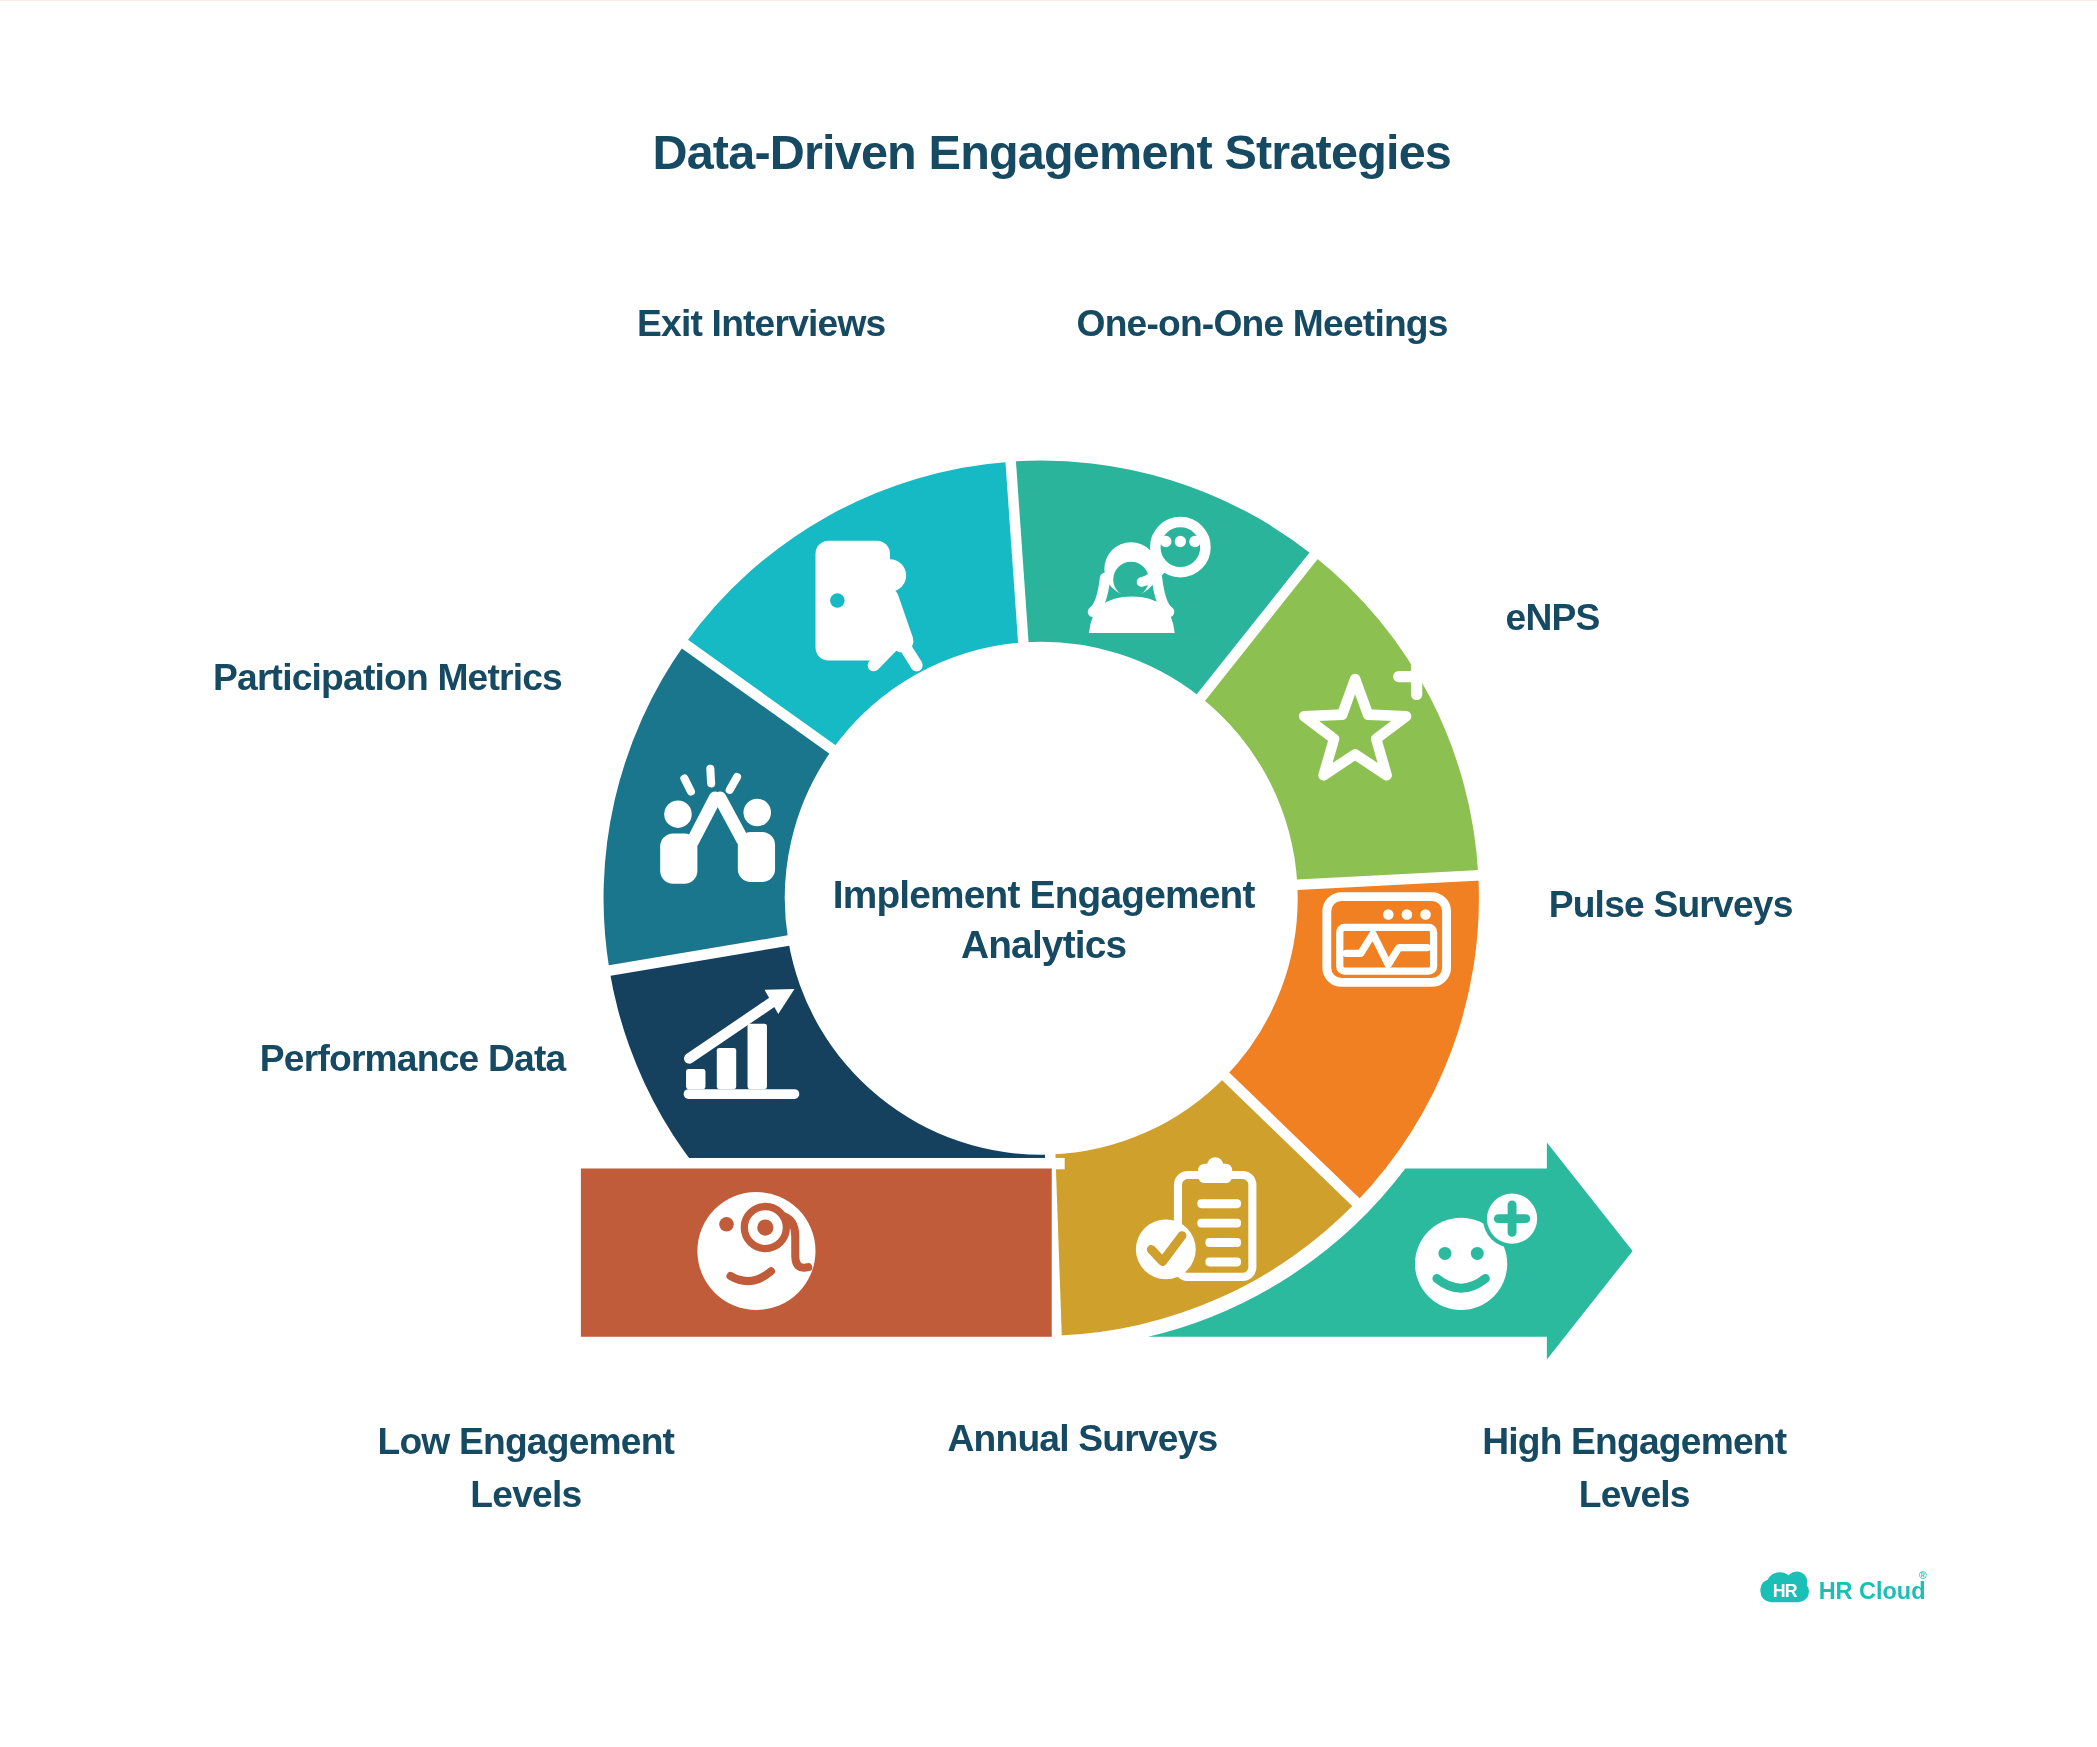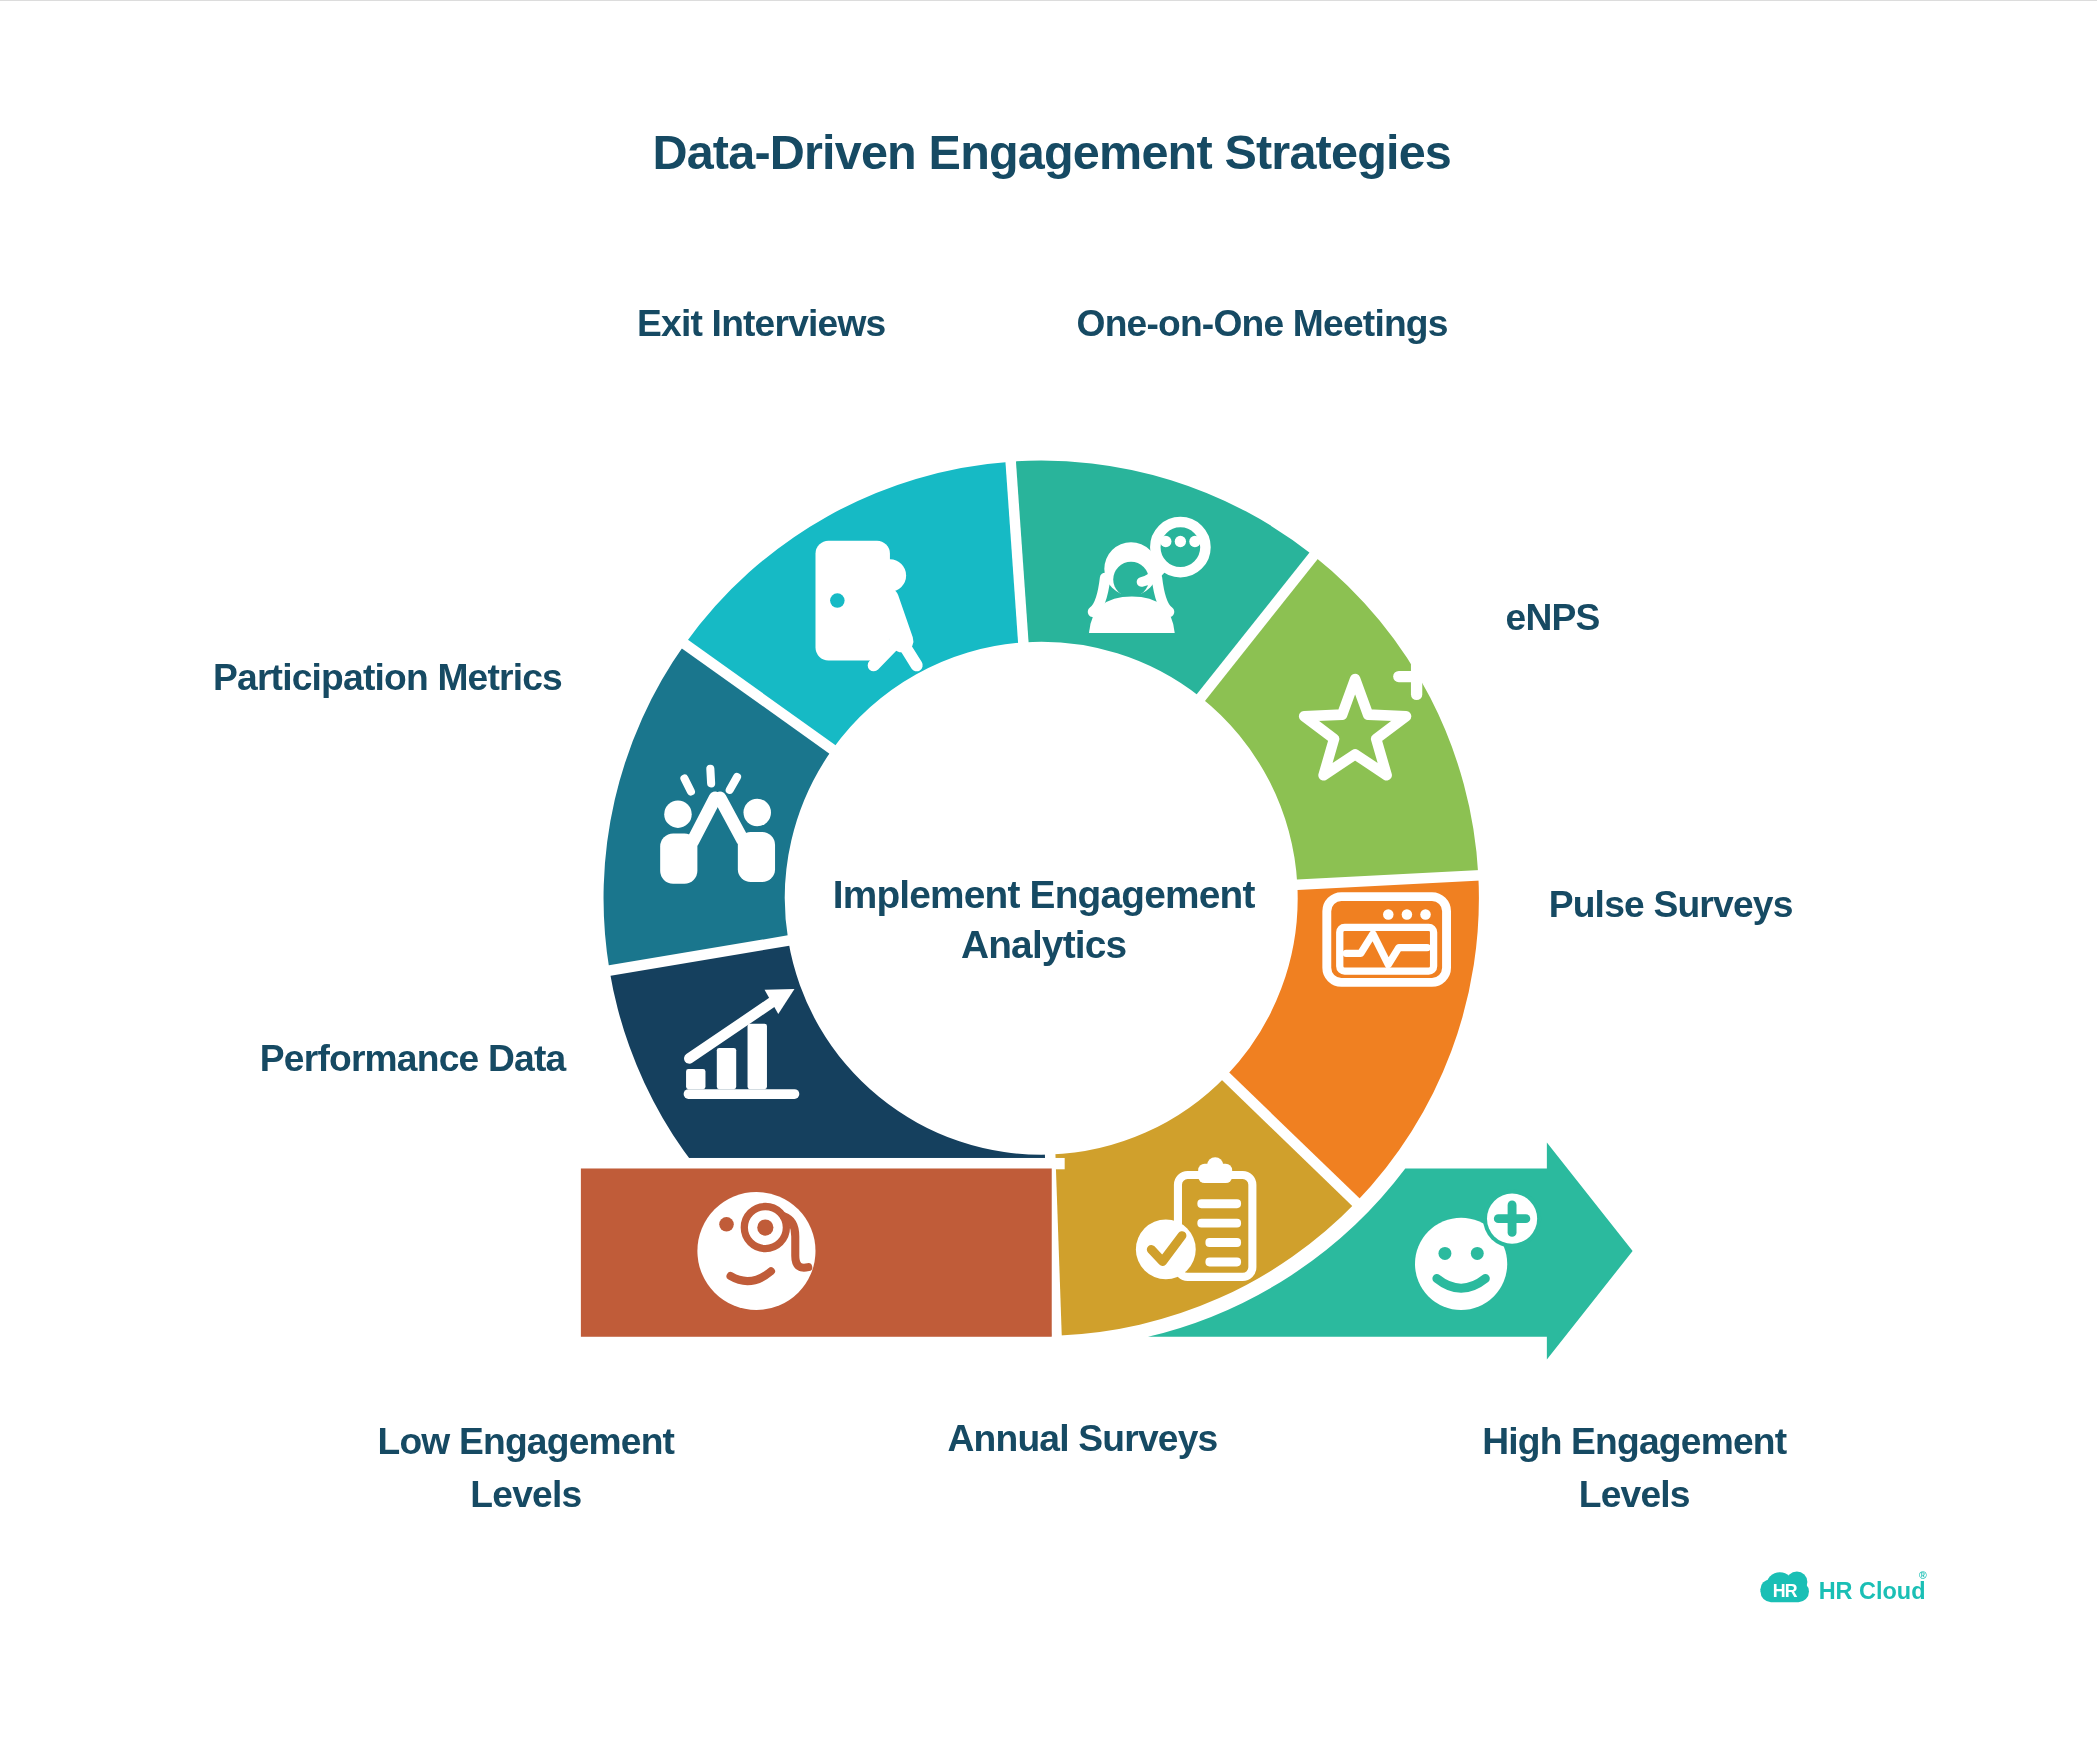--- a/index.html
+++ b/index.html
@@ -1,16 +1,16 @@
 <!DOCTYPE html>
 <html style="font-size:13px"><head>
 <meta charset="utf-8">
 <style>
   html,body{margin:0;padding:0;background:#ffffff;}
-  .stage{width:2097px;height:1748px;position:relative;background:#737373;overflow:hidden;}
+  .stage{width:2097px;height:1748px;position:relative;background:#fca5a5;overflow:hidden;}
   svg{display:block;}
   text{font-family:"Liberation Sans","DejaVu Sans",sans-serif;}
 </style>
 </head>
 <body>
 
 <div class="stage">
   <svg width="2097" height="1748" viewBox="0 0 2592 2160" xmlns="http://www.w3.org/2000/svg">
       <rect x="0" y="0" width="2592" height="2160" fill="#ffffff"></rect>
       <path d="M1737,1444 H1912 V1412 L2018,1546 L1912,1680 V1652 H1419 A559,559 0 0 0 1737,1444 Z" fill="#2BBA9E"></path>

